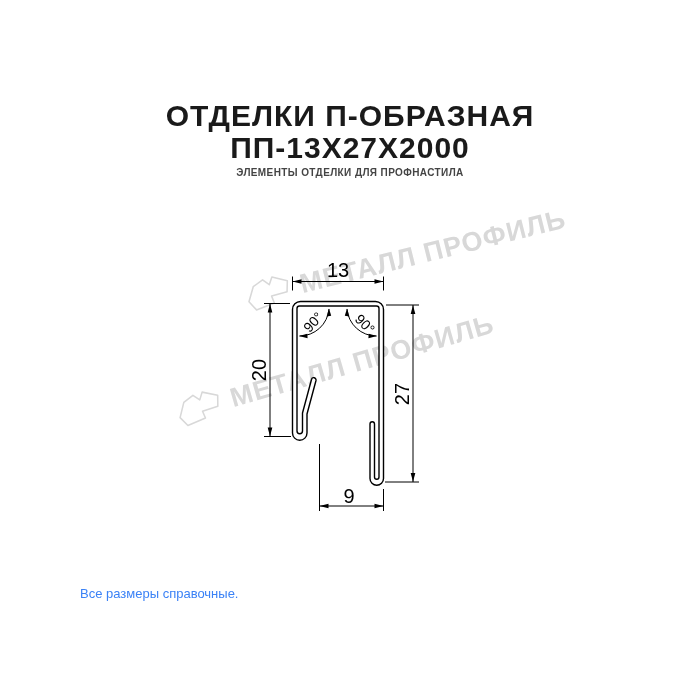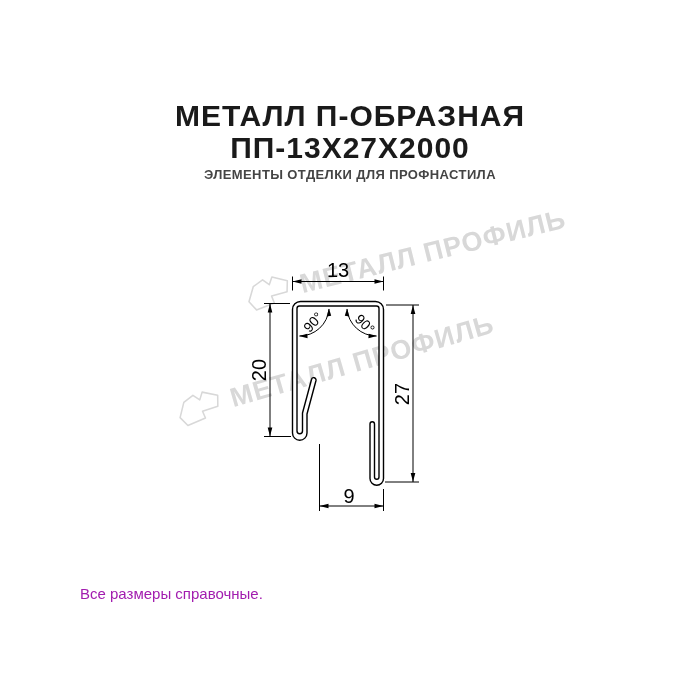--- a/index.html
+++ b/index.html
@@ -10,21 +10,21 @@
   }
   .title-l1,.title-l2{
     position:absolute;left:0;width:700px;text-align:center;
     font-weight:bold;font-size:30px;line-height:28px;
     letter-spacing:1px;color:#1a1a1a;white-space:nowrap;
   }
   .title-l1{top:102px;}
   .title-l2{top:134px;}
   .subtitle{
     position:absolute;left:0;top:167px;width:700px;text-align:center;
-    font-weight:bold;font-size:13px;letter-spacing:.4px;color:#444444;
+    font-weight:bold;font-size:10px;letter-spacing:.4px;color:#444444;
     white-space:nowrap;
   }
   .watermark{
     position:absolute;display:flex;align-items:center;
     transform-origin:0 50%;
     color:#d8d8d8;white-space:nowrap;pointer-events:none;
   }
   .watermark .wm-text{
     font-size:27px;font-weight:bold;letter-spacing:1px;margin-left:9px;
   }
@@ -32,41 +32,41 @@
   .wm2{left:177px;top:397px;transform:rotate(-16deg);}
   .drawing{position:absolute;left:0;top:0;}
   .drawing text{
     font-family:"Liberation Sans", sans-serif;
     fill:#000;
   }
   .dim-num{font-size:20px;}
   .dim-ang{font-size:14px;}
   .footer{
     position:absolute;left:80px;top:586px;
-    font-size:15px;line-height:15px;color:#a21caf;
+    font-size:13px;line-height:15px;color:#3b82f6;
   }
 </style>
 </head>
 <body>
 
 <div class="watermark wm1">
   <svg class="wm-logo" width="47" height="35" viewBox="0 0 48 36">
     <path d="M2 22 L10 8 L21 3.5 L26.5 10 L31 3 L45.5 10.5 L42.5 21.5 L26 22 L27 29.5 L7.5 32 Z" fill="none" stroke="#d8d8d8" stroke-width="1.6" stroke-linejoin="round"></path>
   </svg>
   <span class="wm-text">МЕТАЛЛ ПРОФИЛЬ</span>
 </div>
 
 <div class="watermark wm2">
   <svg class="wm-logo" width="47" height="35" viewBox="0 0 48 36">
     <path d="M2 22 L10 8 L21 3.5 L26.5 10 L31 3 L45.5 10.5 L42.5 21.5 L26 22 L27 29.5 L7.5 32 Z" fill="none" stroke="#d8d8d8" stroke-width="1.6" stroke-linejoin="round"></path>
   </svg>
   <span class="wm-text">МЕТАЛЛ ПРОФИЛЬ</span>
 </div>
 
-<div class="title-l1">МЕТАЛЛ П-ОБРАЗНАЯ</div>
+<div class="title-l1">ОТДЕЛКИ П-ОБРАЗНАЯ</div>
 <div class="title-l2">ПП-13Х27Х2000</div>
 <div class="subtitle">ЭЛЕМЕНТЫ ОТДЕЛКИ ДЛЯ ПРОФНАСТИЛА</div>
 
 <svg class="drawing" width="700" height="700" viewBox="0 0 700 700">
 
   <path d="M292.5 309.5
            L292.5 433
            A7.25 7.25 0 0 0 307 433
            L307 414
            L316 380.5

